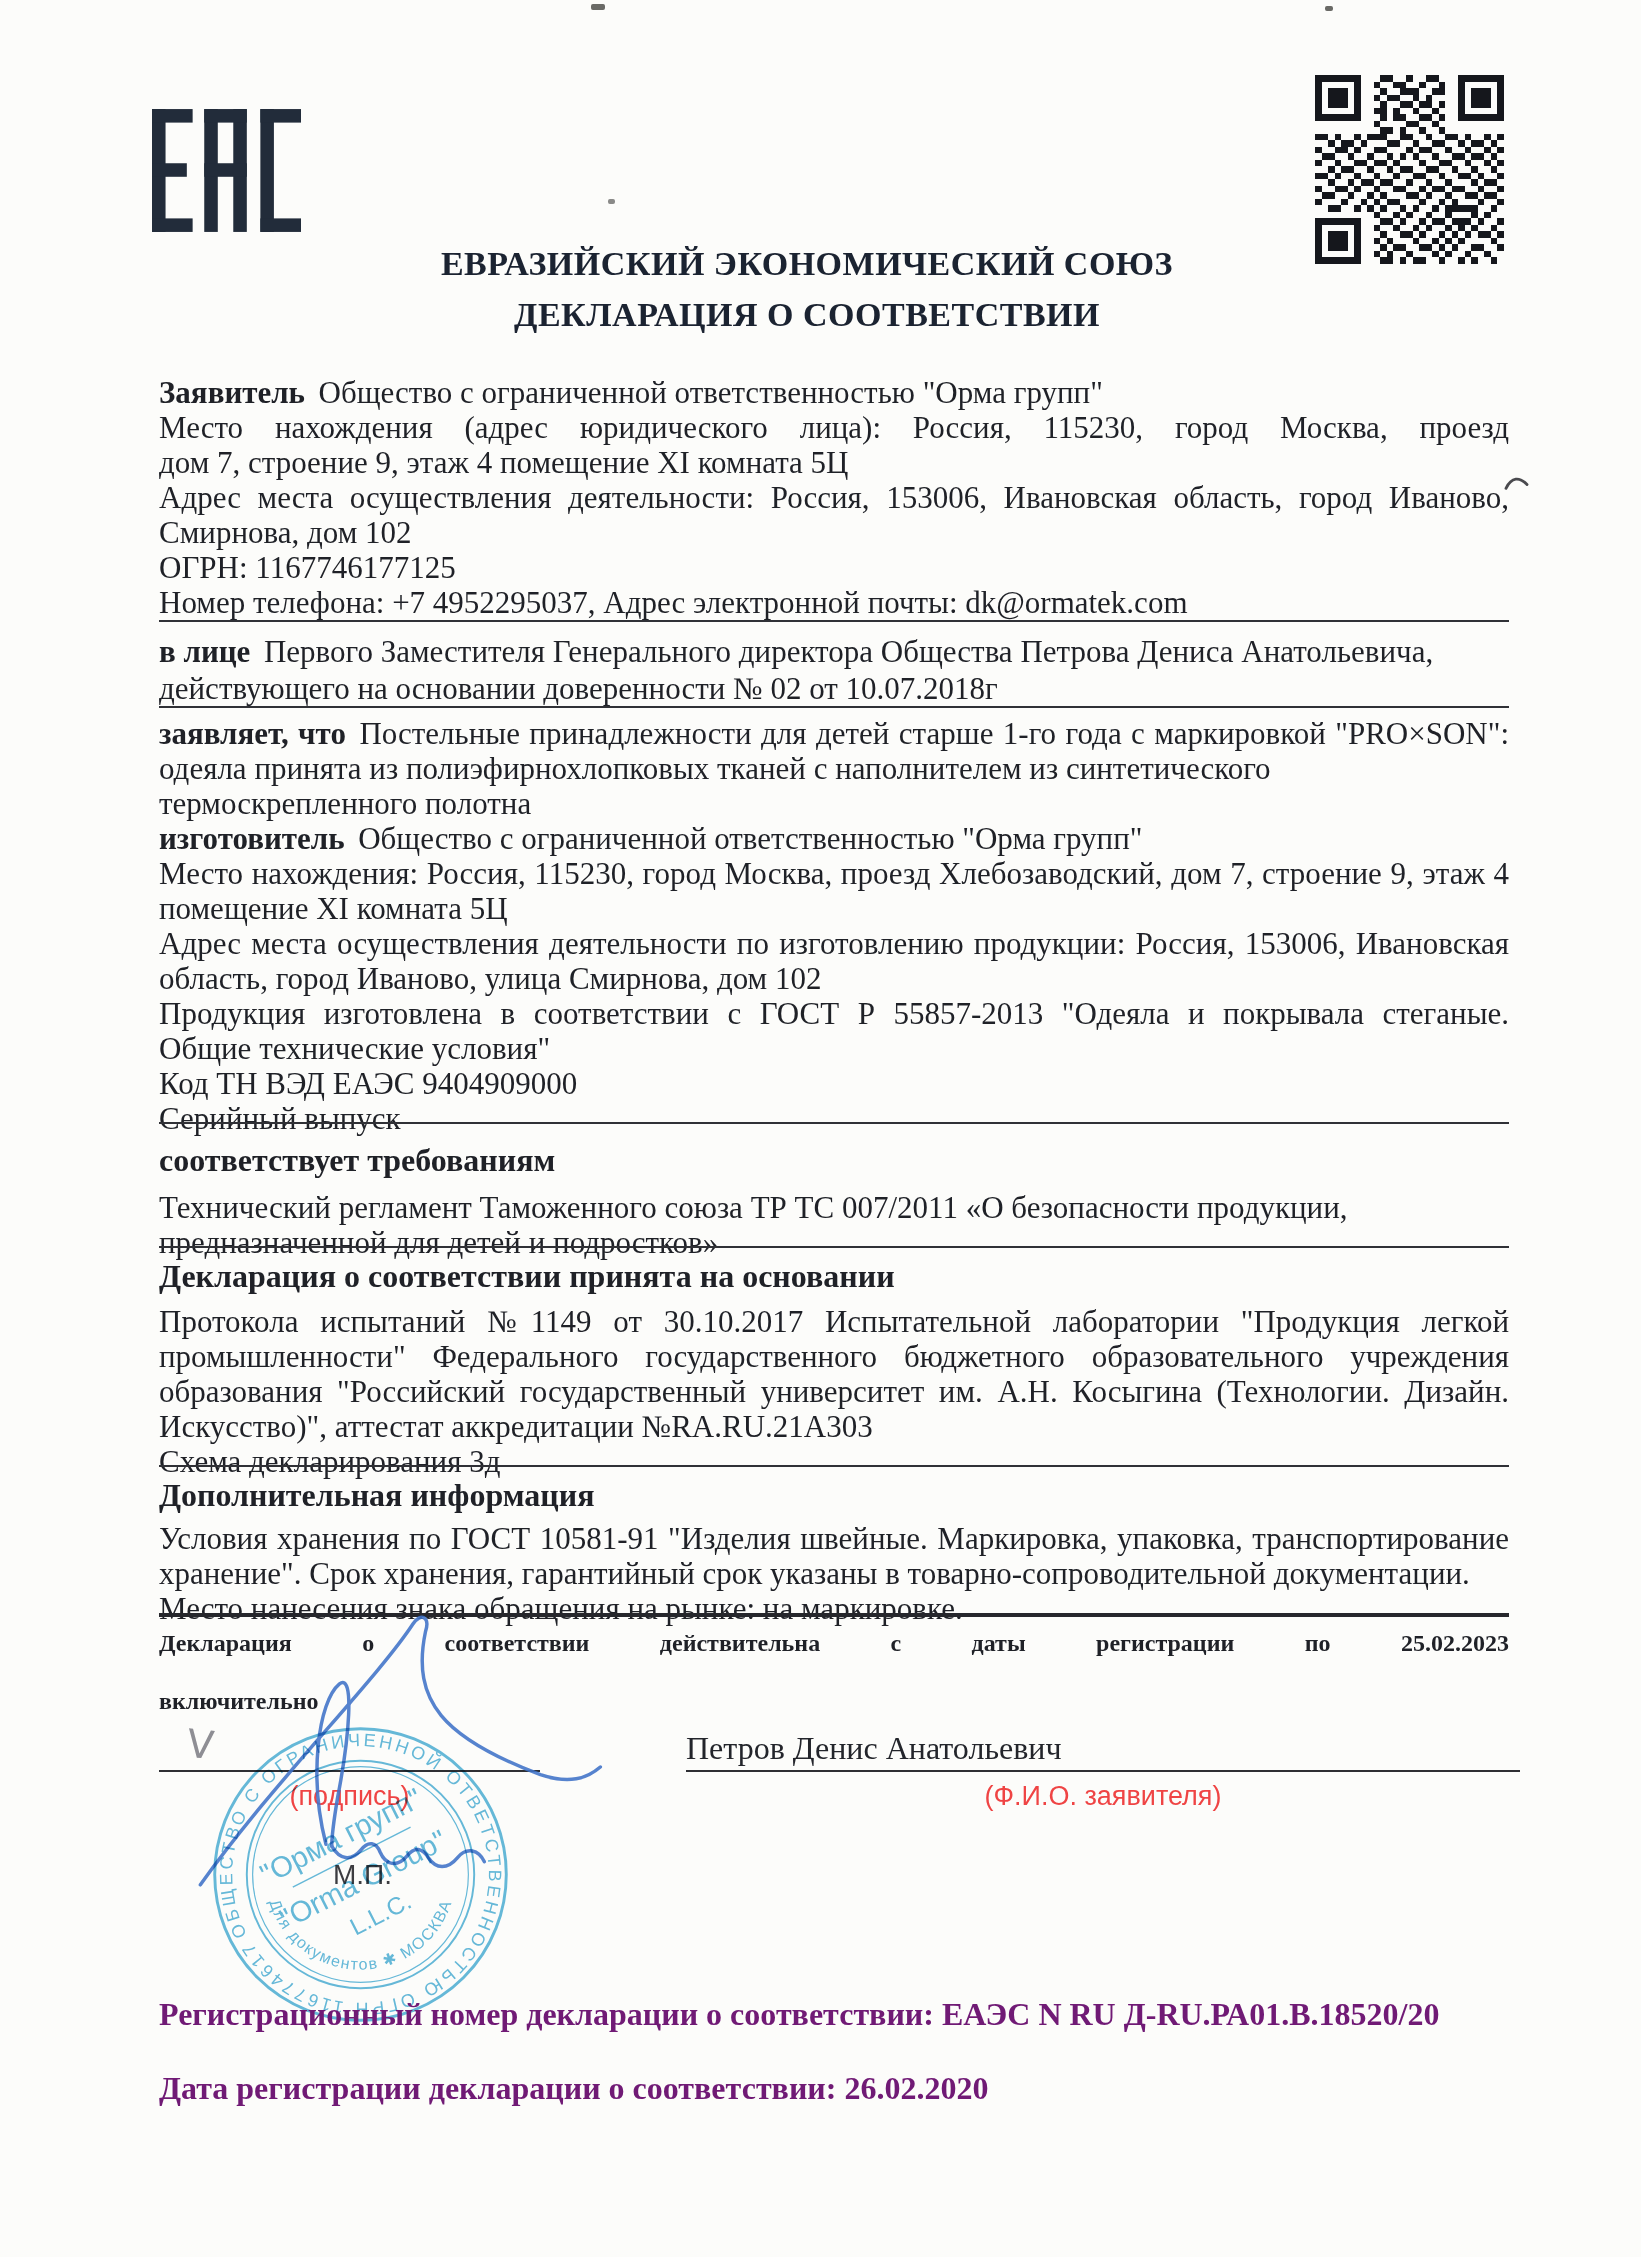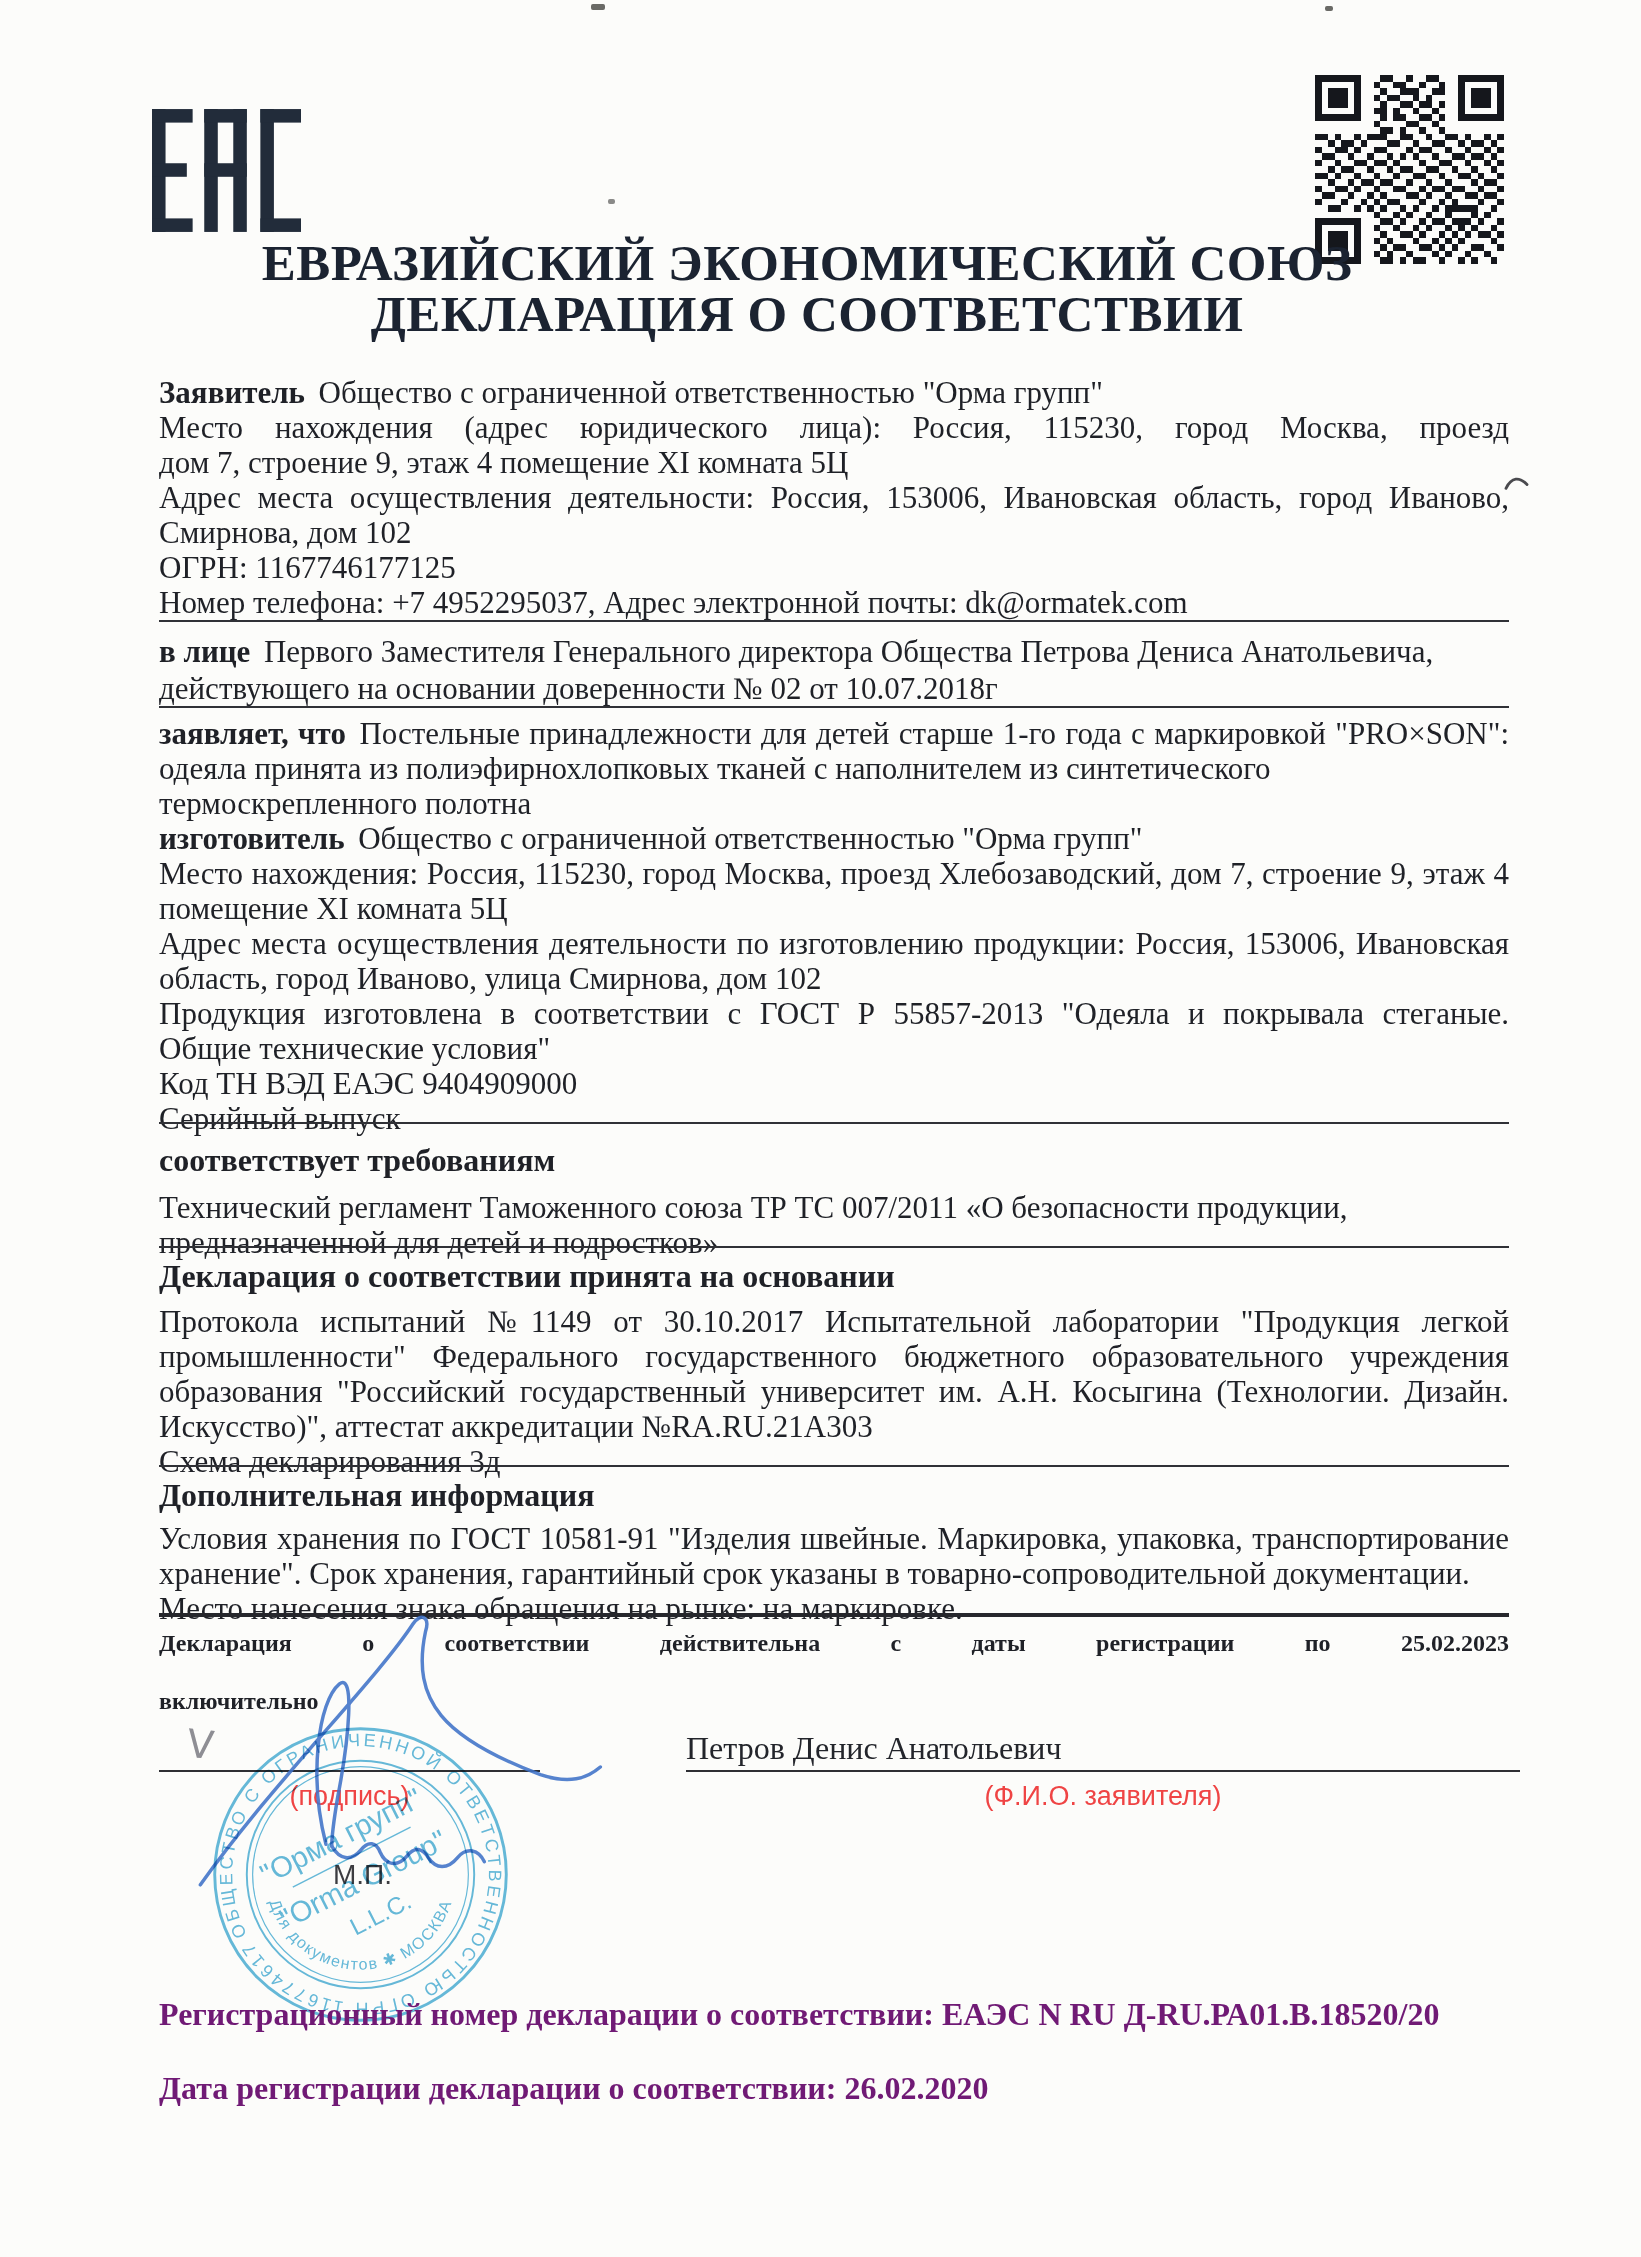--- a/index.html
+++ b/index.html
@@ -2,21 +2,21 @@
 <html><head>
 <meta charset="utf-8">
 <style>
   html,body{margin:0;padding:0;background:#9a9a9a;}
   .page{position:relative;width:1641px;height:2257px;margin:0 auto;background:#fcfcfa;
         font-family:"Liberation Serif",serif;color:#1f2127;overflow:hidden;}
   
   .eac-logo{position:absolute;left:152px;top:109px;width:149px;height:123px;}
   .qr{position:absolute;left:1315px;top:75px;width:189px;height:189px;}
   .title{position:absolute;left:159px;top:238px;width:1350px;text-align:center;
-         transform:translateX(-27px);font-weight:bold;font-size:51px;line-height:51px;
+         transform:translateX(-27px);font-weight:bold;font-size:34px;line-height:51px;
          color:#1b2331;letter-spacing:0.5px;white-space:nowrap;}
   
   .col{position:absolute;left:159px;width:1350px;}
   .ln{font-size:31px;line-height:35px;height:35px;white-space:nowrap;}
   .ln.j{white-space:normal;text-align:justify;text-align-last:justify;overflow:hidden;}
   .ld{font-weight:bold;margin-right:13.5px;}
   .hd{font-weight:bold;font-size:32px;line-height:35px;height:35px;}
   .rule{position:absolute;left:159px;width:1350px;height:1.9px;background:#303136;}
   .rule.thick{height:3.9px;background:#26272c;}
   .s2 .ln{line-height:37px;height:37px;}

